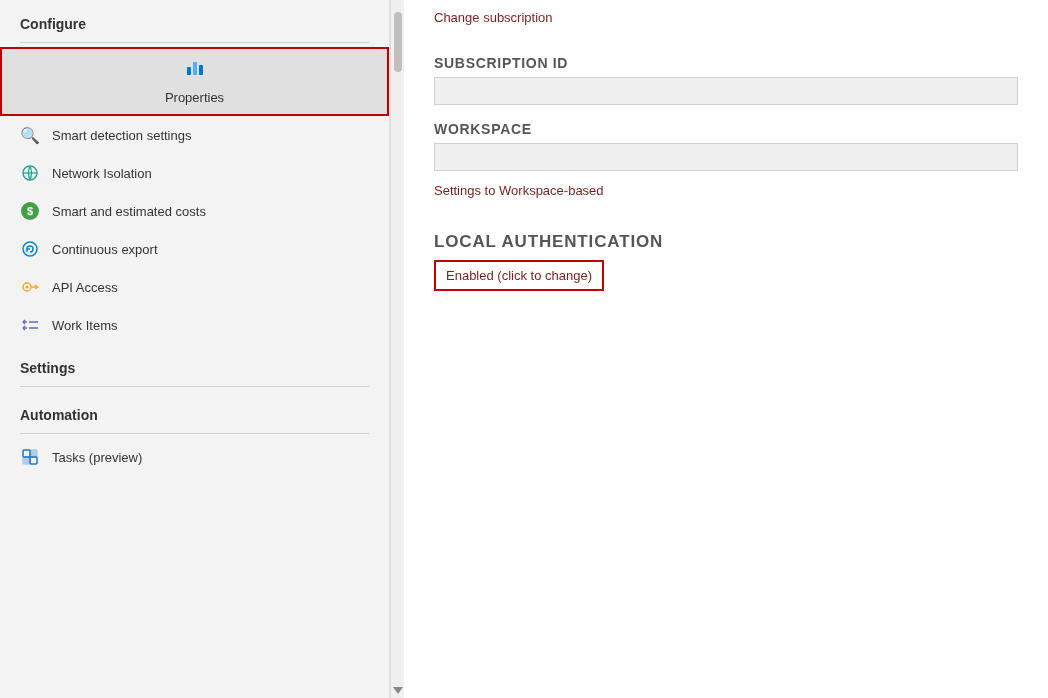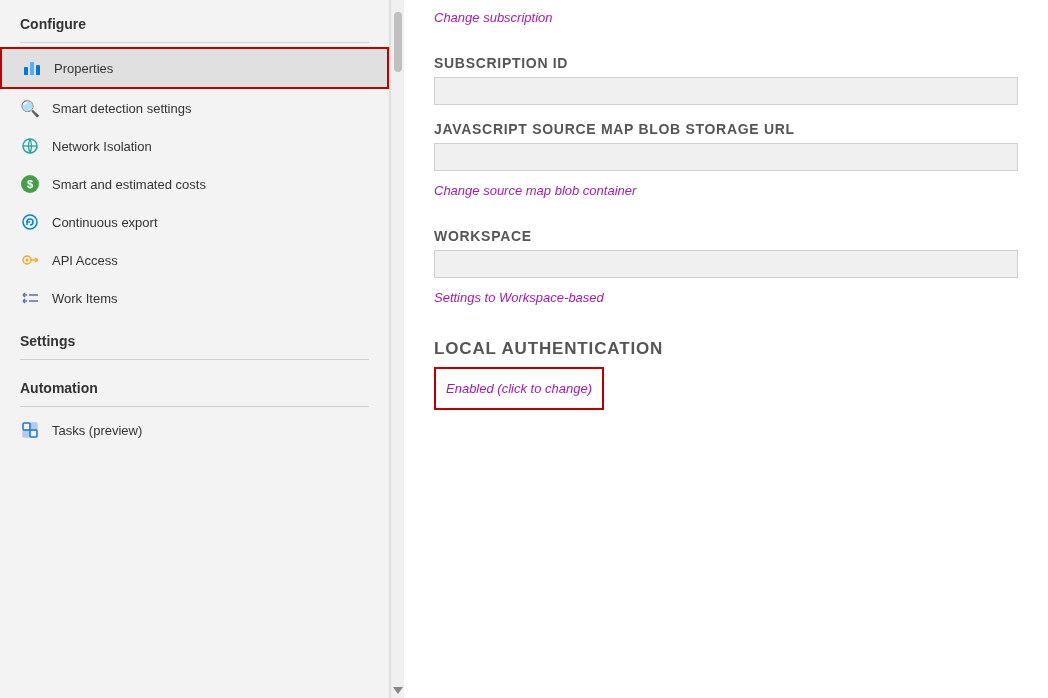--- a/index.html
+++ b/index.html
@@ -42,20 +42,21 @@
       align-items: center;
       padding: 9px 20px;
       cursor: pointer;
       color: #333;
       font-size: 13px;
       gap: 12px;
     }
     .sidebar-item.active {
       background: #e0e0e0;
       border: 2px solid #c00000;
+      flex-direction: column;
     }
 
     .sidebar-icon {
       width: 20px;
       height: 20px;
       display: flex;
       align-items: center;
       justify-content: center;
       flex-shrink: 0;
     }
@@ -90,27 +91,26 @@
 
     
     .main-content {
       flex: 1;
       overflow-y: auto;
       padding: 10px 30px 20px 30px;
       background: #fff;
     }
 
     .link-text {
-      color: #a21caf;
+      color: #7f1d1d;
       cursor: pointer;
       font-size: 13px;
       text-decoration: none;
       display: inline-block;
       margin-bottom: 14px;
-      font-style: italic;
     }
 
     .field-label {
       font-size: 14px;
       font-weight: 600;
       color: #555;
       letter-spacing: 0.05em;
       margin-top: 16px;
       margin-bottom: 6px;
     }
@@ -132,21 +132,21 @@
       font-weight: 600;
       color: #555;
       letter-spacing: 0.05em;
       margin-bottom: 8px;
       margin-top: 20px;
     }
 
     .auth-link-box {
       display: inline-block;
       border: 2px solid #c00000;
-      padding: 12px 10px;
+      padding: 6px 10px;
     }
 
     
     .icon-usage {
       width: 18px;
       height: 18px;
       background: #43a047;
       border-radius: 50%;
       display: flex;
       align-items: center;
@@ -286,25 +286,20 @@
 
   <div class="section-block">
     <a class="link-text">Change subscription</a>
   </div>
 
   <div class="section-block">
     <div class="field-label">SUBSCRIPTION ID</div>
     <div class="field-input"></div>
   </div>
 
-  <div class="section-block">
-    <div class="field-label">JAVASCRIPT SOURCE MAP BLOB STORAGE URL</div>
-    <div class="field-input"></div>
-    <a class="link-text">Change source map blob container</a>
-  </div>
 
   <div class="section-block">
     <div class="field-label">WORKSPACE</div>
     <div class="field-input"></div>
     <a class="link-text">Settings to Workspace-based</a>
   </div>
 
   <div class="section-block">
     <div class="local-auth-label">LOCAL AUTHENTICATION</div>
     <div class="auth-link-box">

